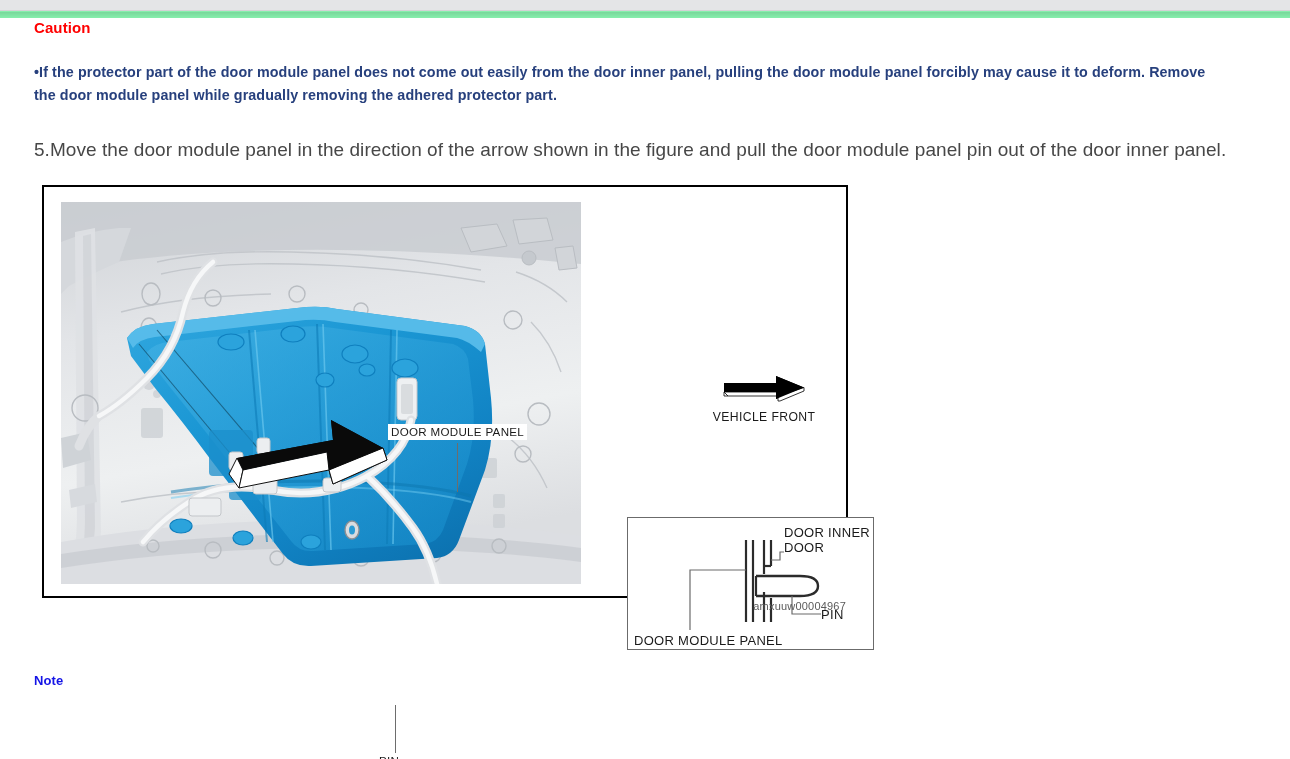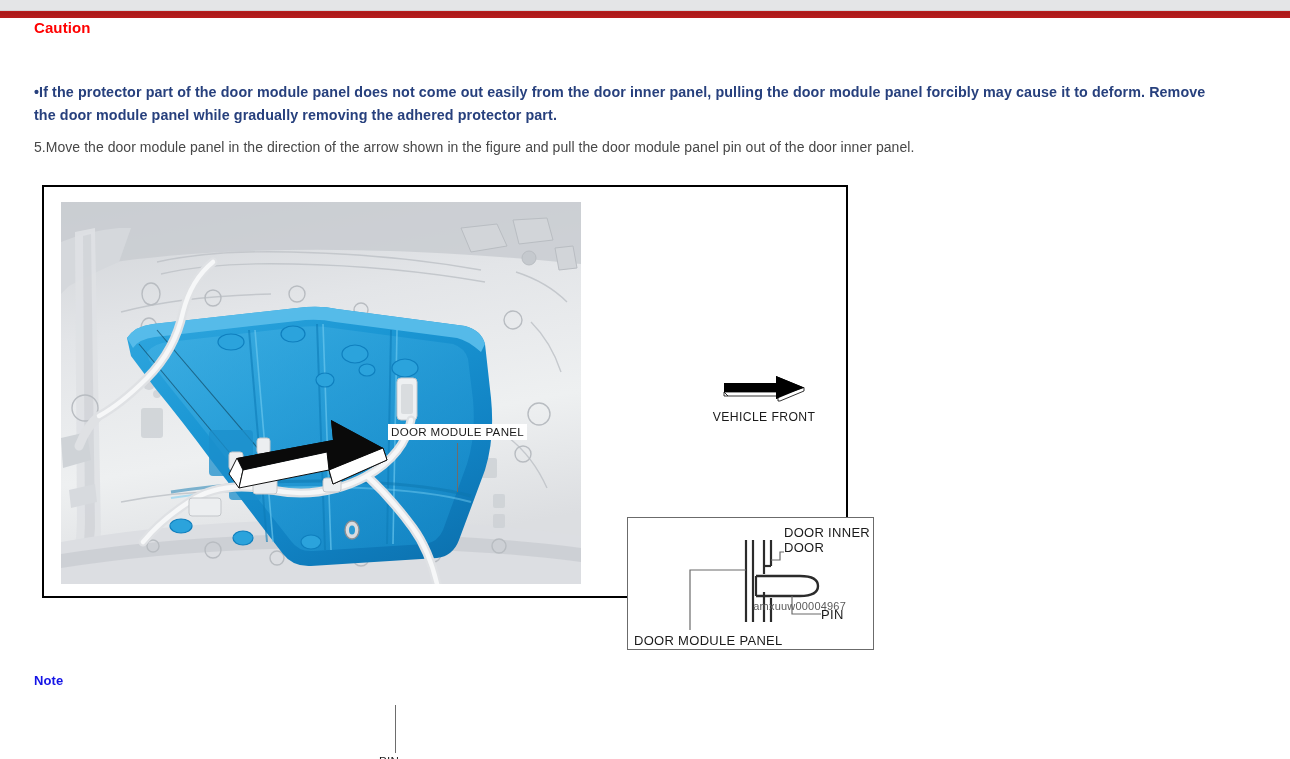--- a/index.html
+++ b/index.html
@@ -6,21 +6,21 @@
   html, body {
     margin: 0; padding: 0;
     width: 1290px; height: 759px;
     background: #ffffff;
     font-family: "Liberation Sans", sans-serif;
     overflow: hidden;
   }
   #page {
     position: relative;
     width: 1290px; height: 755px;
-    background: #b91c1c;
+    background: #86efac;
   }
 
   
   .top-bar {
     position: absolute; left: 0; top: 0;
     width: 1290px; height: 11px;
     background: #e4e5e7;
     border-bottom: 1px solid #d2d3d5;
   }
   .top-bar-shadow {
@@ -51,28 +51,27 @@
     white-space: nowrap;
   }
 
   .bullet-block {
     position: absolute; left: 34px;
     width: 1185px;
     font-size: 14.3px; font-weight: bold;
     color: #27407d;
     line-height: 23px;
     letter-spacing: 0.1px;
-    margin-top: 20px;
   }
   .bullet-caution { top: 43px; }
   .bullet-note   { top: 697px; }
 
   .step {
     position: absolute; left: 34px;
-    font-size: 14px; font-weight: normal;
+    font-size: 19px; font-weight: normal;
     color: #474747;
     letter-spacing: 0.05px;
     white-space: nowrap;
   }
   .step-5 { top: 121px; }
   .step-6 { top: 609px; }
 
   
   .figure-wrap {
     position: absolute; left: 42px; top: 167px;

